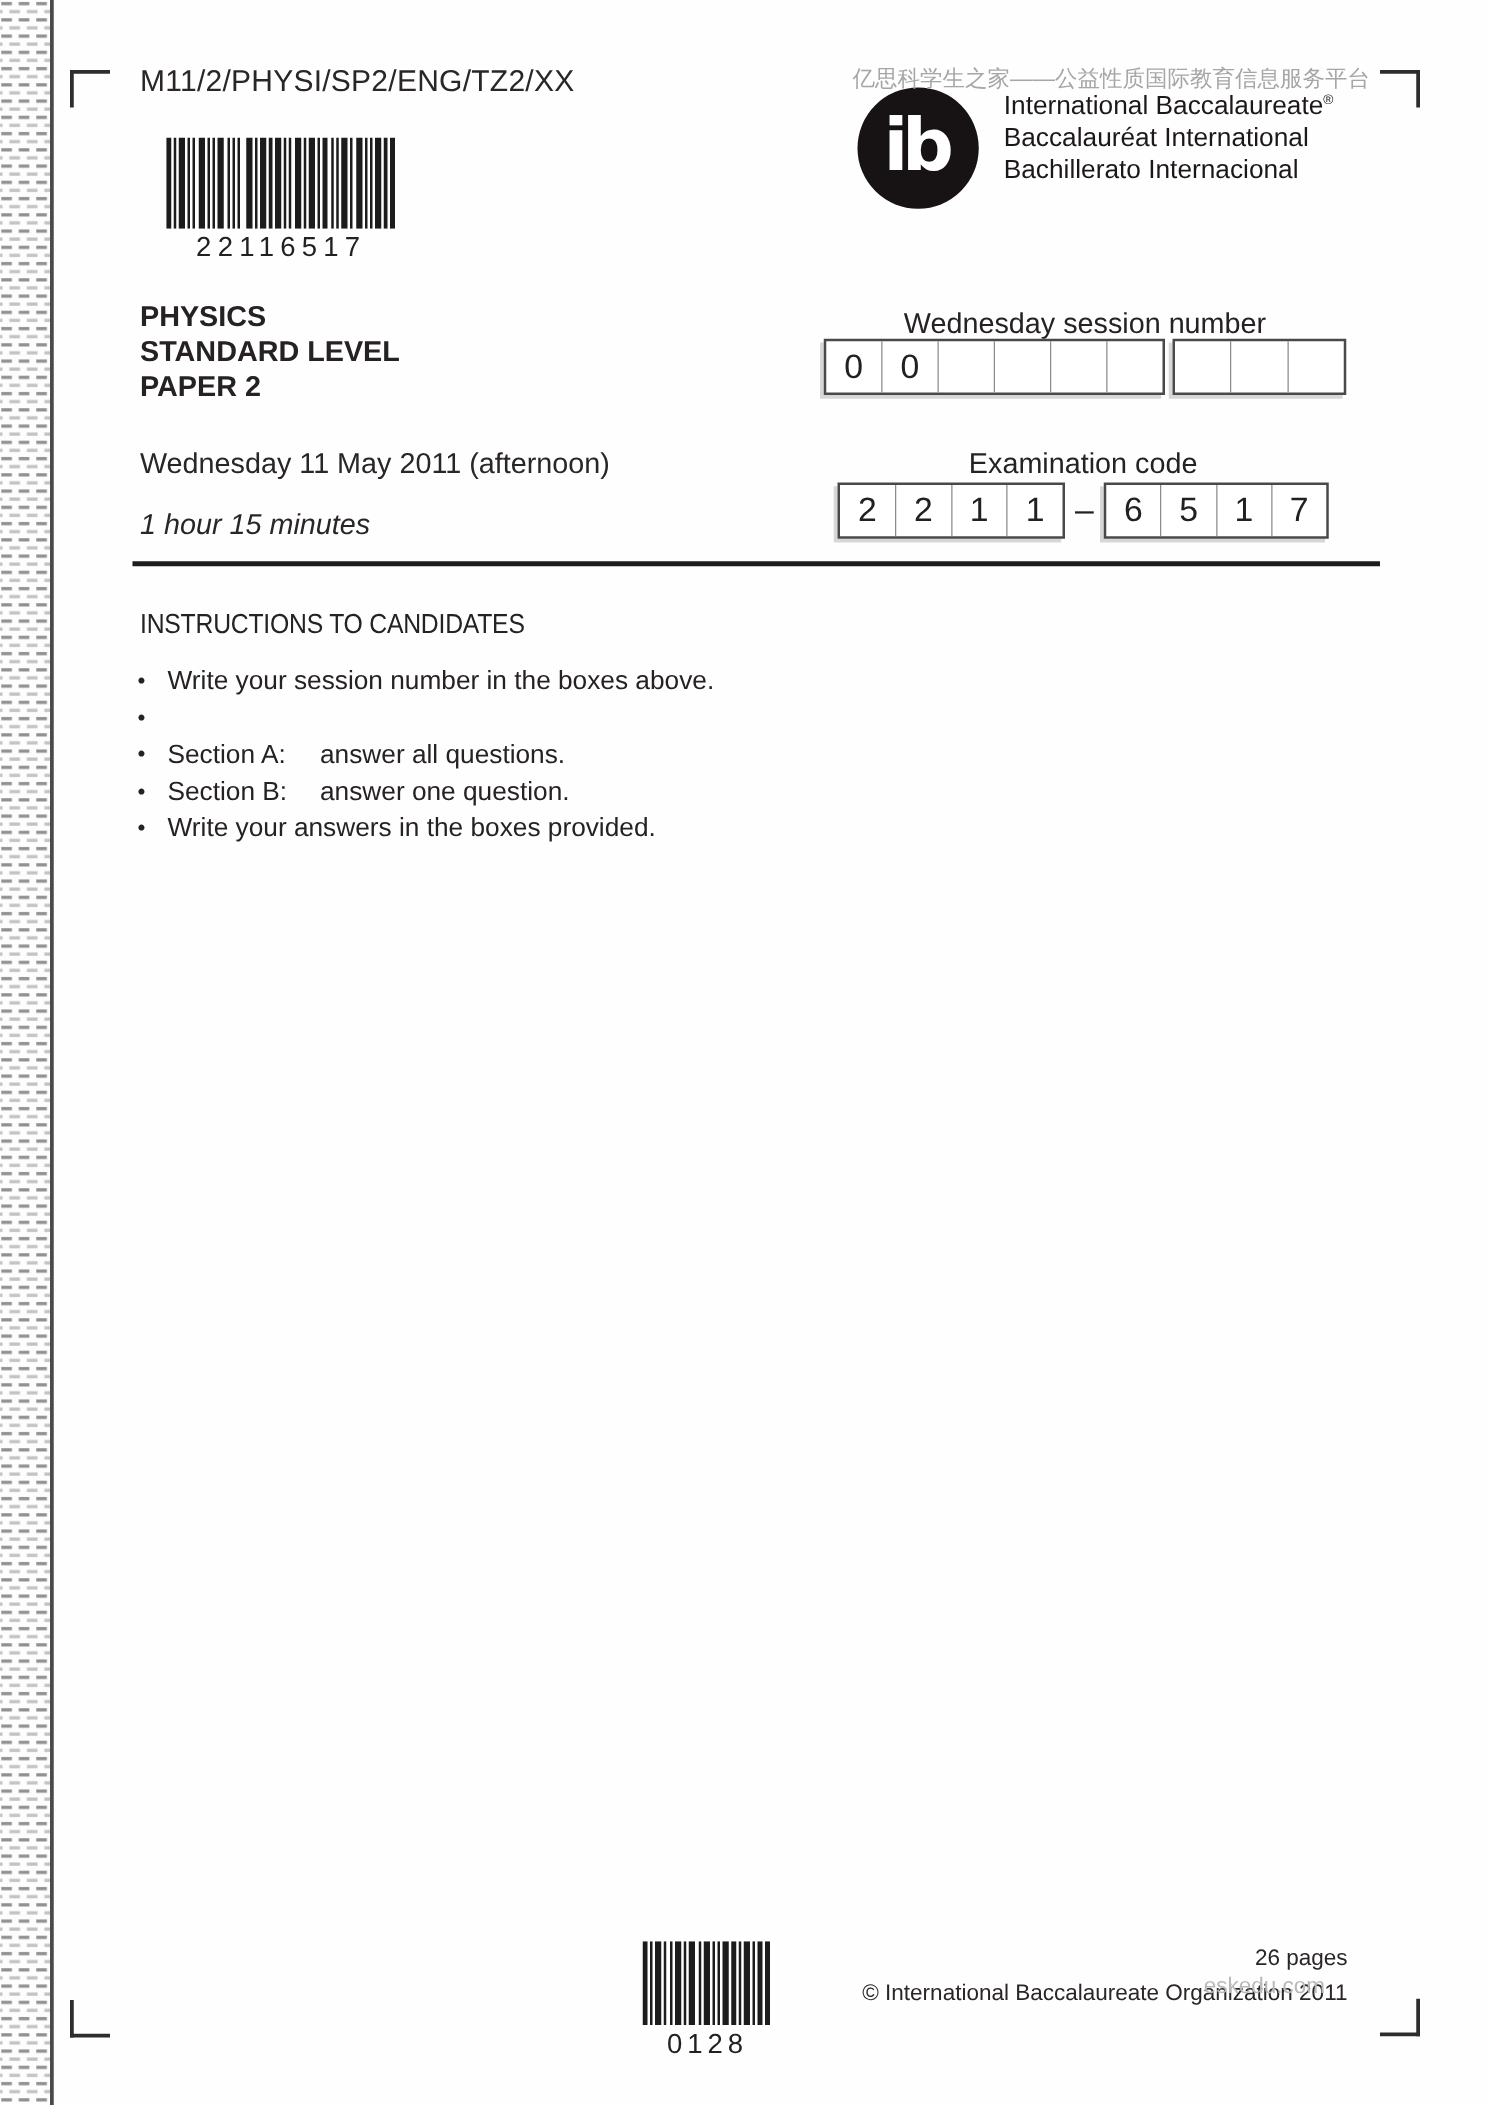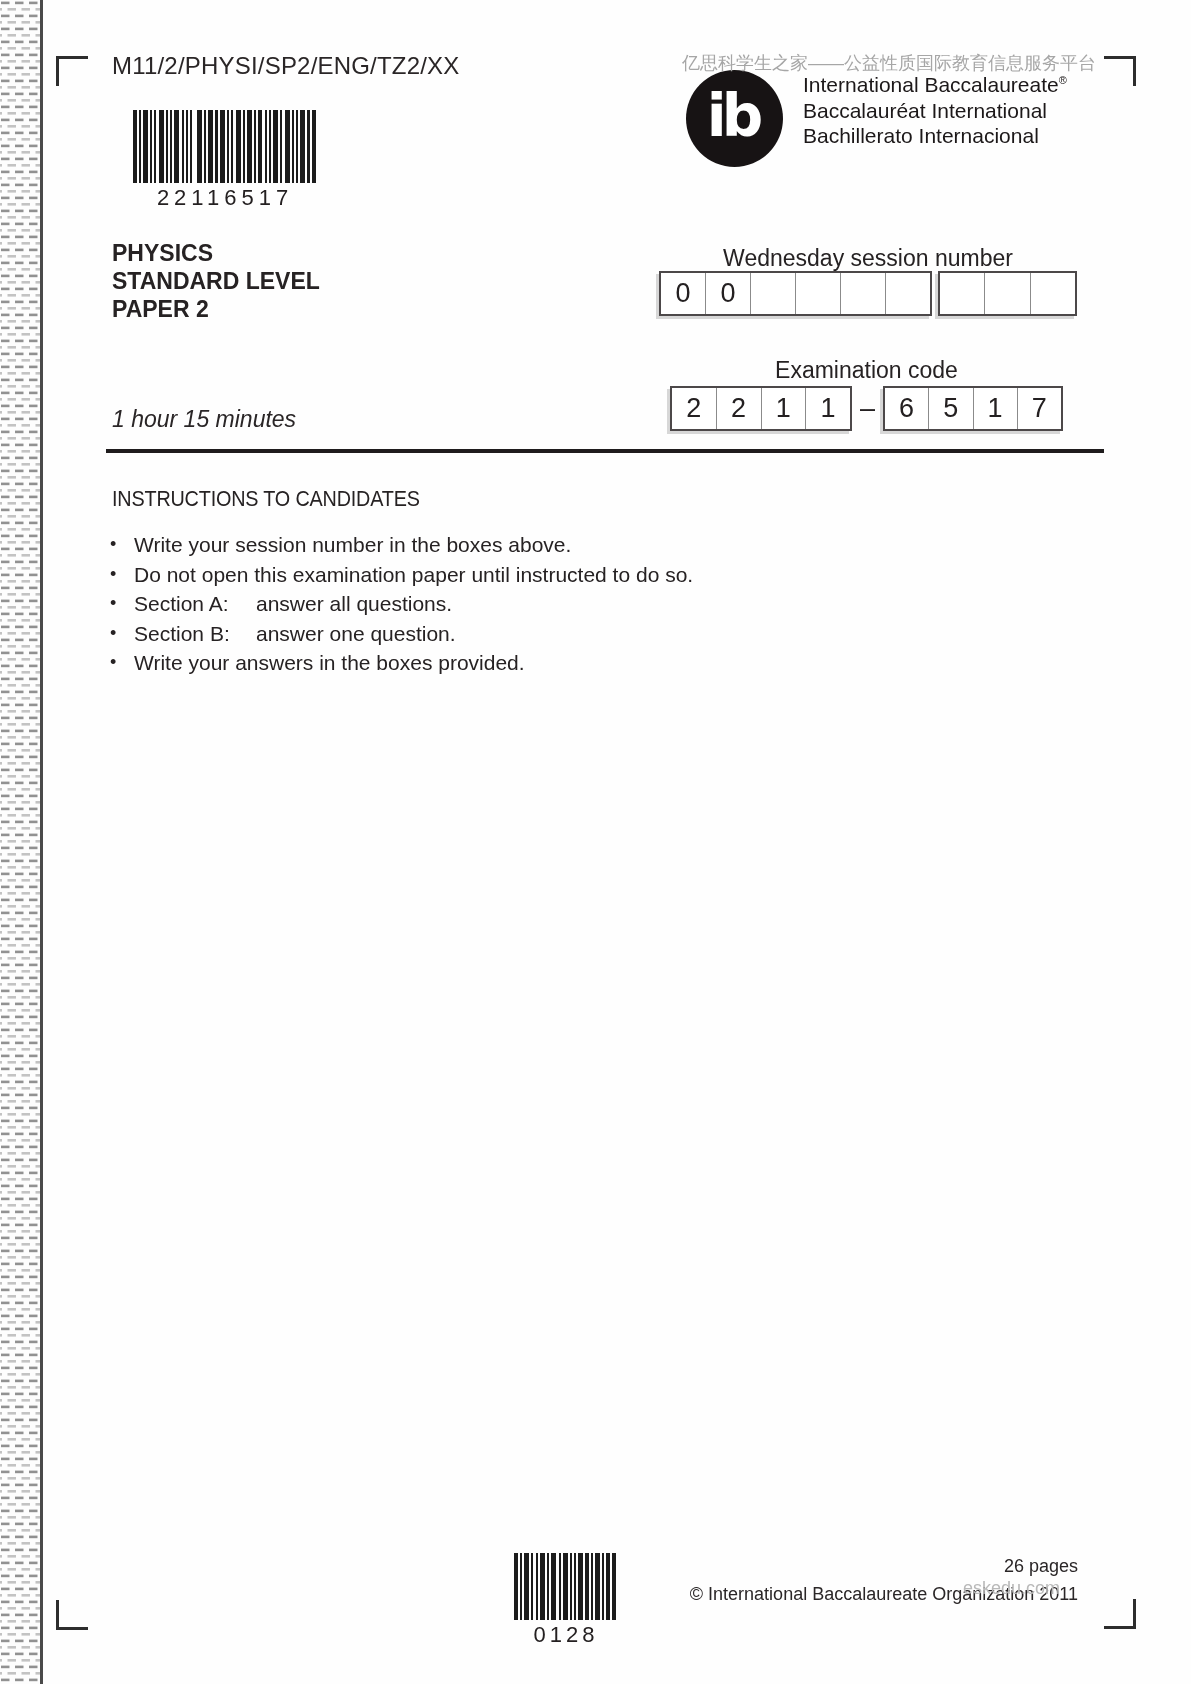--- a/index.html
+++ b/index.html
@@ -192,20 +192,21 @@
         <div class="cell"></div>
       </div>
     <div style="width:6px;"></div>
     <div class="cellgroup" style="width:139px;height:45px;">
         <div class="cell"></div>
         <div class="cell"></div>
         <div class="cell"></div>
       </div>
   </div>
 
+  <div class="abs date-line">Wednesday 11 May 2011 (afternoon)</div>
   <div class="abs duration-line">1 hour 15 minutes</div>
 
   <div class="abs label-center" style="left:670px;top:357px;width:393px;">Examination code</div>
   <div class="abs" style="left:670px;top:386px;display:flex;">
     <div class="cellgroup" style="width:182px;height:45px;">
         <div class="cell">2</div>
         <div class="cell">2</div>
         <div class="cell">1</div>
         <div class="cell">1</div>
       </div>
@@ -221,21 +222,20 @@
   <div class="abs rule"></div>
 
   <div class="abs ins-heading">INSTRUCTIONS TO CANDIDATES</div>
   <ul class="abs ins-list">
       <li>
         <span class="dot">•</span>
         <span class="ins-text">Write your session number in the boxes above.</span>
       </li>
       <li>
         <span class="dot">•</span>
-        <span class="ins-text">Do not open this examination paper until instructed to do so.</span>
       </li>
       <li>
         <span class="dot">•</span>
         <span class="ins-label">Section A:</span>
         <span class="ins-text">answer all questions.</span>
       </li>
       <li>
         <span class="dot">•</span>
         <span class="ins-label">Section B:</span>
         <span class="ins-text">answer one question.</span>

